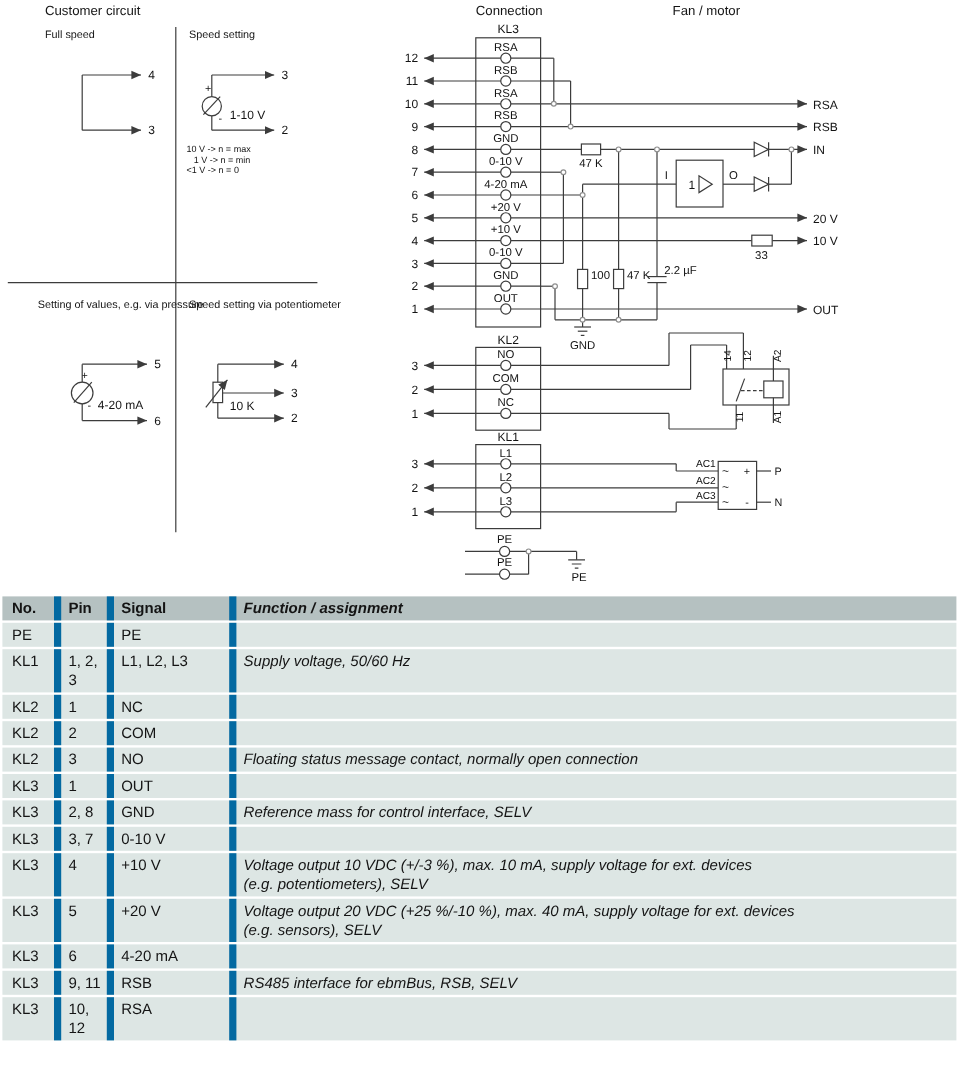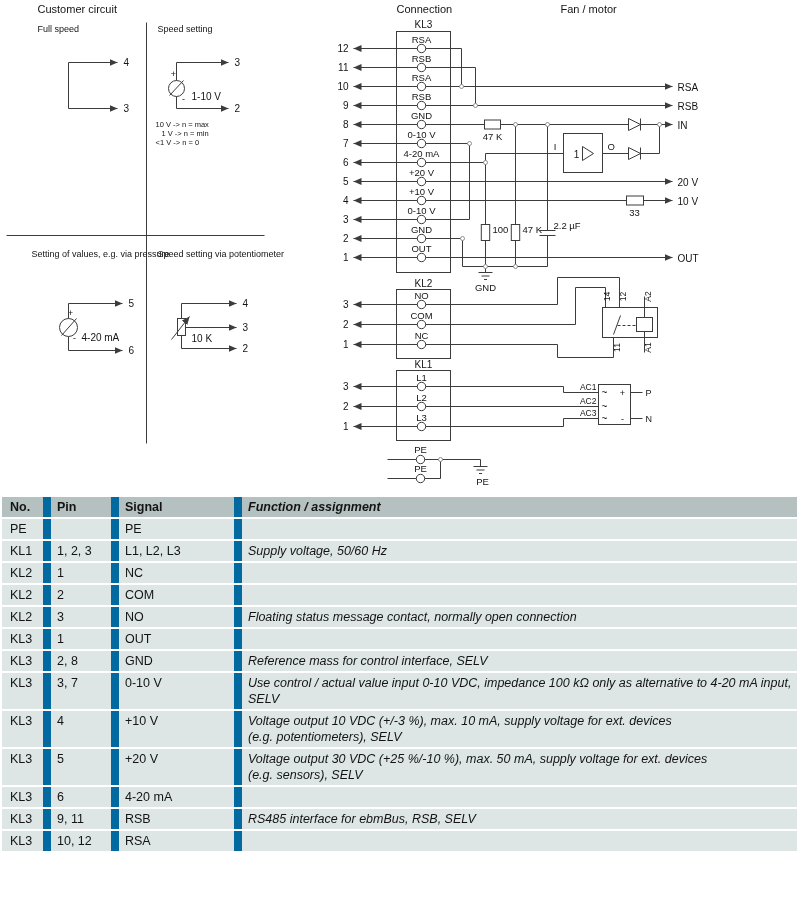--- a/index.html
+++ b/index.html
@@ -8,24 +8,24 @@
   .ln{stroke:#3c3c3c;stroke-width:1;fill:none;}
   .dash{stroke:#3c3c3c;stroke-width:1;fill:none;stroke-dasharray:3,2;}
   .cmp{stroke:#3c3c3c;stroke-width:1;fill:#ffffff;}
   .jd{stroke:#8f8f8f;stroke-width:1;fill:#ffffff;}
   .s11{font-size:11px;}.s10{font-size:10px;}.s95{font-size:9.5px;}
   .s9{font-size:9px;}.s85{font-size:8.5px;}.s75{font-size:7.5px;}
   .mid{text-anchor:middle;}.end{text-anchor:end;}
   .tbl{position:absolute;left:2px;top:497px;width:795px;font-size:12.5px;color:#141414;}
   .tr{display:flex;background:#dde6e4;margin-bottom:2px;}
   .tr.hd{background:#b5c1c1;font-weight:bold;}
-  .td{box-sizing:border-box;padding:2px 4px 2px 6px;line-height:16px;border-right:8px solid #0369a1;white-space:pre-line;}
+  .td{box-sizing:border-box;padding:2px 4px 2px 6px;line-height:16px;border-right:6px solid #0369a1;white-space:pre-line;}
   .c1{width:49px;padding-left:8px;}
-  .c2{width:68px;}
-  .c3{width:123px;}
+  .c2{width:44px;}
+  .c3{width:102px;}
   .c4{flex:1;border-right:none;font-style:italic;}
 </style>
 </head>
 <body>
 
 
 
 <svg width="800" height="497" viewBox="0 0 800 497">
   <defs>
     <marker id="arr" markerWidth="9" markerHeight="8" refX="8" refY="4" orient="auto" markerUnits="userSpaceOnUse">
@@ -445,34 +445,33 @@
   <div class="tr">
     <div class="td c1">KL3</div>
     <div class="td c2">2, 8</div>
     <div class="td c3">GND</div>
     <div class="td c4">Reference mass for control interface, SELV</div>
   </div>
   <div class="tr">
     <div class="td c1">KL3</div>
     <div class="td c2">3, 7</div>
     <div class="td c3">0-10 V</div>
-    <div class="td c4">Use control / actual value input 0-10 VDC, impedance 100 kΩ only as alternative to 4-20 mA input, SELV</div>
   </div>
   <div class="tr">
     <div class="td c1">KL3</div>
     <div class="td c2">4</div>
     <div class="td c3">+10 V</div>
     <div class="td c4">Voltage output 10 VDC (+/-3 %), max. 10 mA, supply voltage for ext. devices
 (e.g. potentiometers), SELV</div>
   </div>
   <div class="tr">
     <div class="td c1">KL3</div>
     <div class="td c2">5</div>
     <div class="td c3">+20 V</div>
-    <div class="td c4">Voltage output 30 VDC (+25 %/-10 %), max. 50 mA, supply voltage for ext. devices
+    <div class="td c4">Voltage output 20 VDC (+25 %/-10 %), max. 40 mA, supply voltage for ext. devices
 (e.g. sensors), SELV</div>
   </div>
   <div class="tr">
     <div class="td c1">KL3</div>
     <div class="td c2">6</div>
     <div class="td c3">4-20 mA</div>
   </div>
   <div class="tr">
     <div class="td c1">KL3</div>
     <div class="td c2">9, 11</div>

